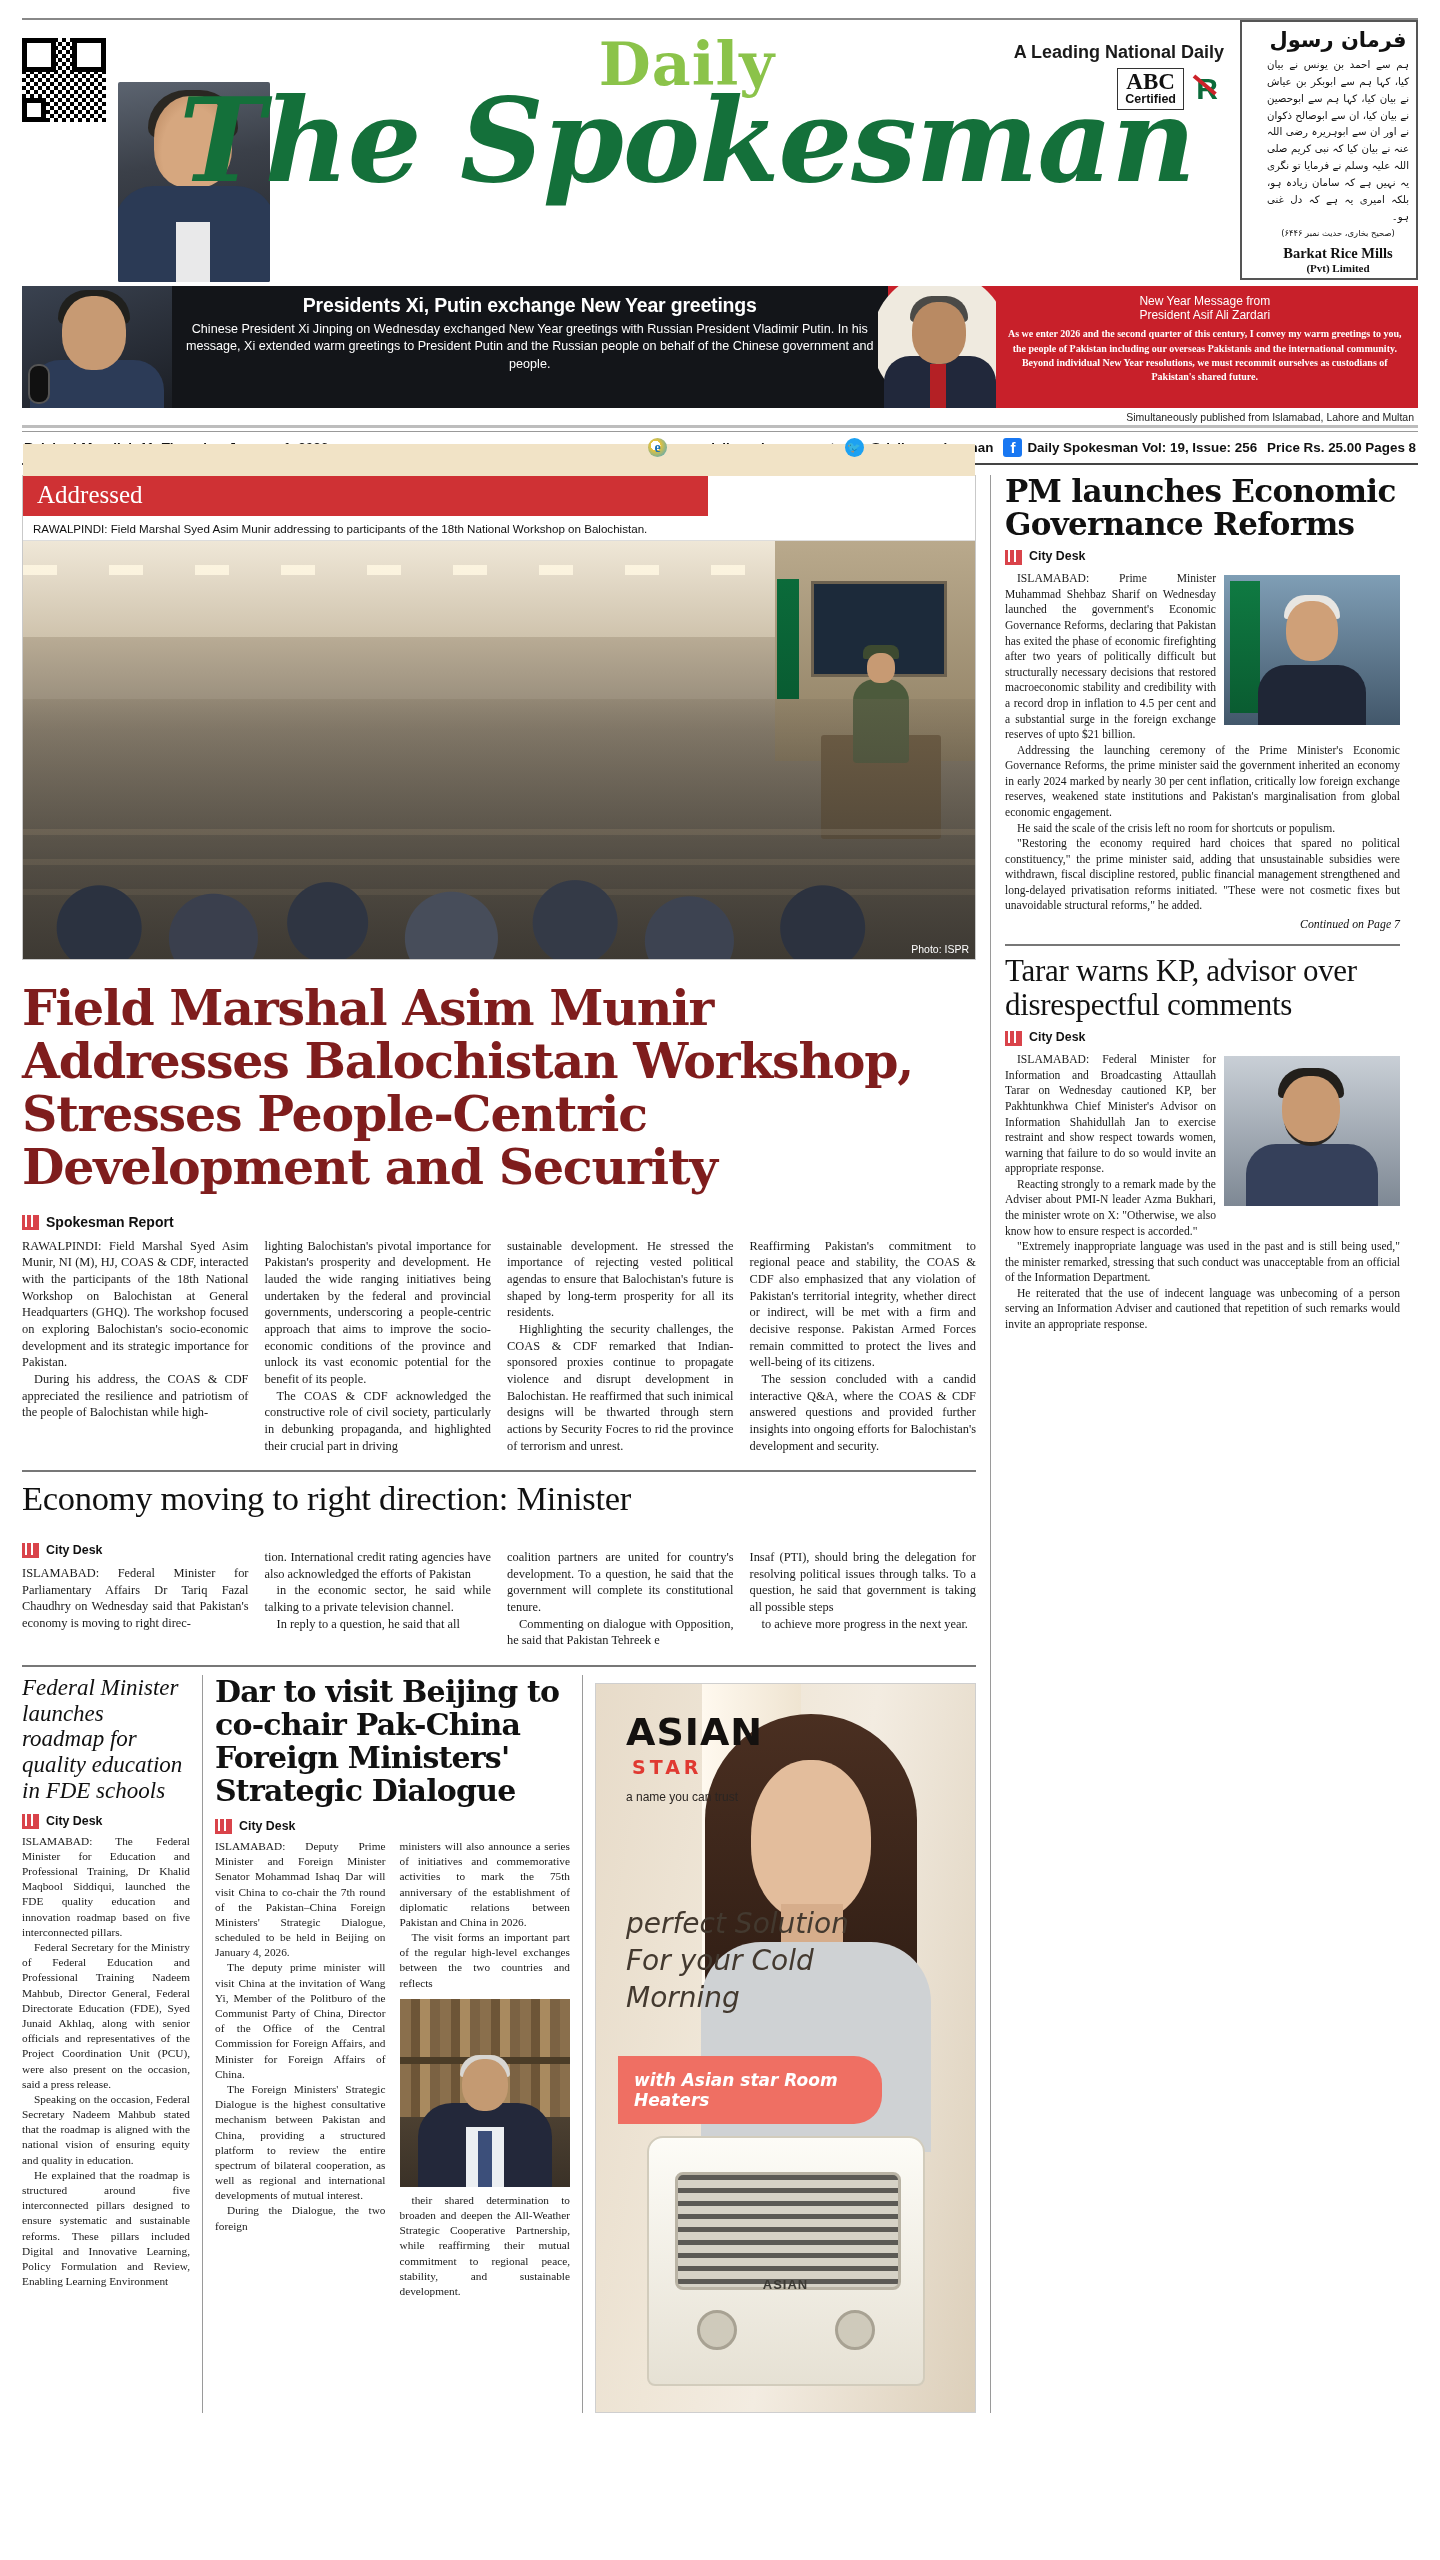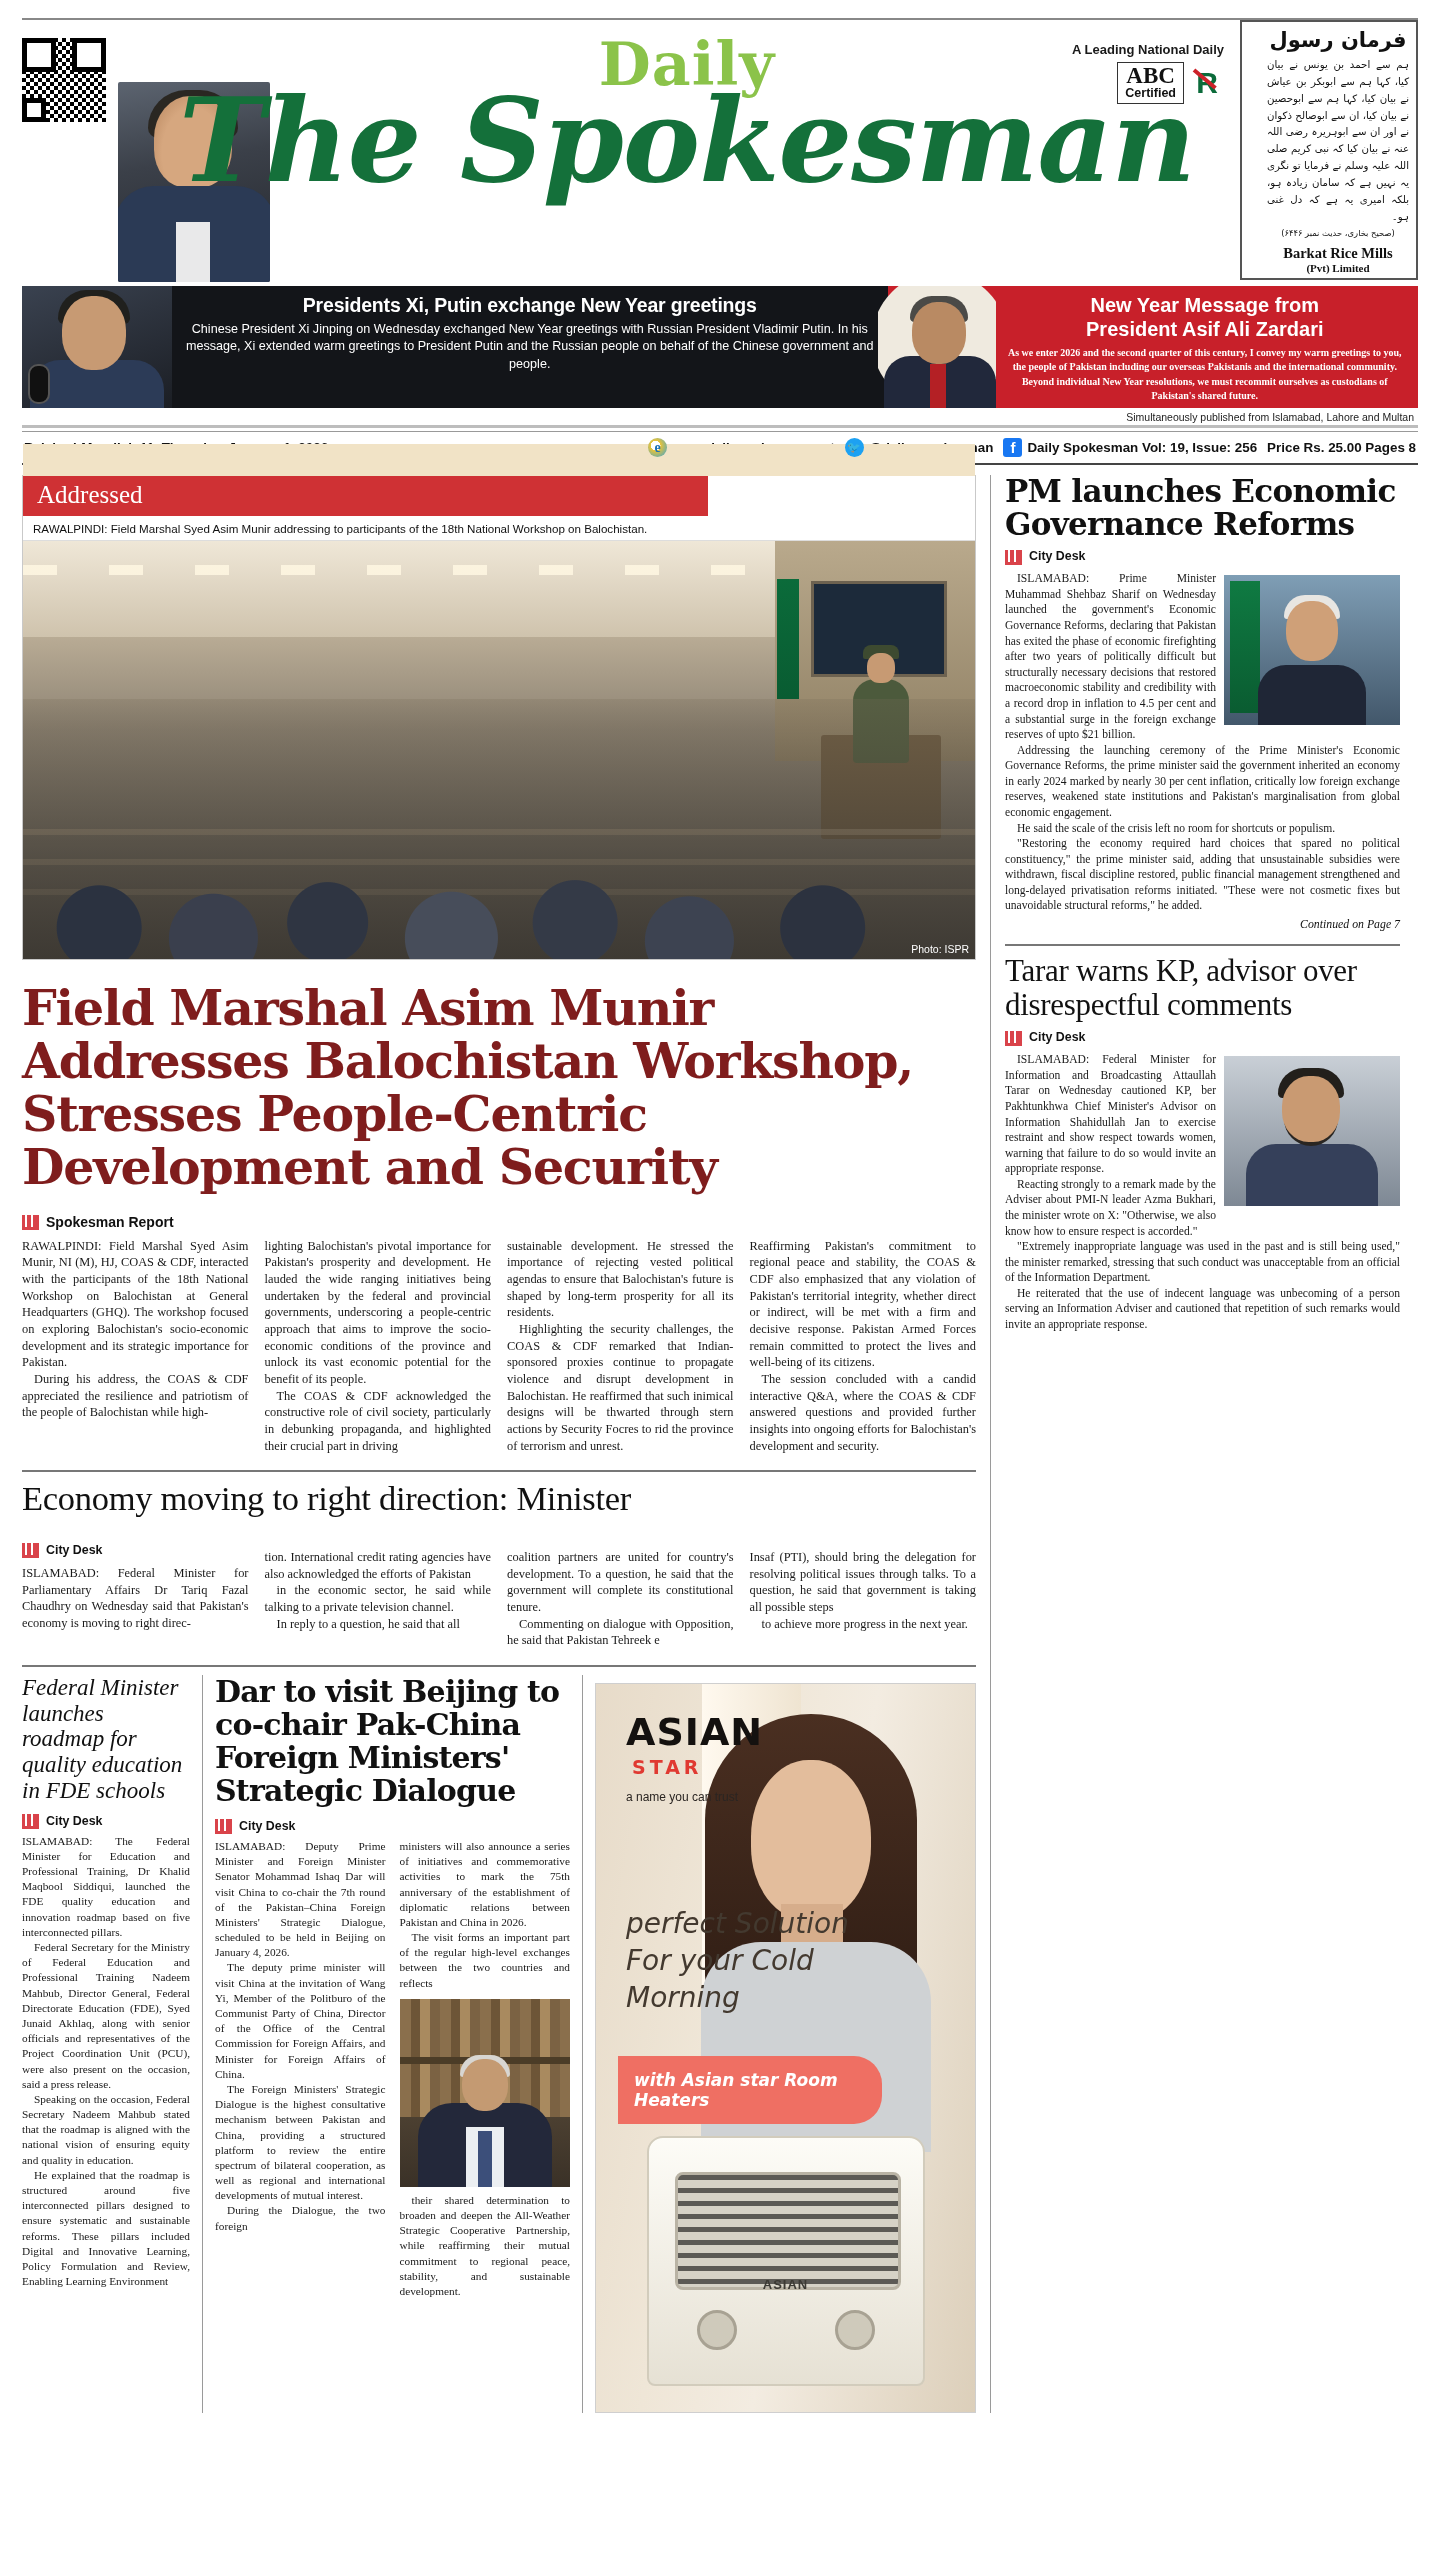--- a/index.html
+++ b/index.html
@@ -64,21 +64,21 @@
   }
   .t-main {
     font-family: "DejaVu Serif", serif; font-weight: 700;
     font-size: 116px; color: #14703a; line-height: 0.92;
     letter-spacing: -1px; font-style: italic;
     margin-top: -6px;
   }
   .abc-block {
     position: absolute; right: 8px; top: 22px; text-align: right; width: 230px;
   }
-  .abc-tag { font-family: "Liberation Sans", sans-serif; font-weight: 700; font-size: 13px; color:#1a1a1a; }
+  .abc-tag { font-family: "Liberation Sans", sans-serif; font-weight: 700; font-size: 18px; color:#1a1a1a; }
   .abc-row { display:flex; justify-content:flex-end; align-items:center; gap:6px; margin-top:5px; }
   .abc-box { border:1.5px solid #333; padding:1px 7px 2px 7px; text-align:center; background:#fff; }
   .abc-box .a1 { font-family:"Liberation Serif",serif; font-weight:700; font-size:23px; letter-spacing:0px; line-height:1; }
   .abc-box .a2 { font-family:"Liberation Sans",sans-serif; font-weight:700; font-size:12.5px; line-height:1.1; }
   .abc-logo { width:34px; height:34px; position:relative; }
   .abc-logo .r { position:absolute; inset:0; font-family:"Liberation Sans",sans-serif; font-weight:800; font-size:30px; color:#0b6b3a; line-height:34px; text-align:center; }
   .abc-logo .slash { position:absolute; left:4px; top:2px; width:28px; height:4px; background:#cc2229; transform:rotate(40deg); transform-origin:left center; }
 
   .urdu-box {
     width: 178px; border: 2px solid #555; padding: 6px 7px 8px 25px;
@@ -111,21 +111,21 @@
   }
   .zardari .circ {
     position:absolute; left:-6px; top:-14px; width:136px; height:136px; border-radius:50%;
     background:#efeadf;
   }
   .zardari .z-head { position:absolute; left:34px; top:16px; width:54px; height:62px; background:#b98a63; border-radius:46%; }
   .zardari .z-hair { position:absolute; left:32px; top:10px; width:58px; height:26px; background:#4b4a47; border-radius:30px 30px 6px 6px; }
   .zardari .z-suit { position:absolute; left:6px; bottom:0; width:112px; height:52px; background:#21283b; border-radius:26px 26px 0 0; }
   .zardari .z-tie { position:absolute; left:52px; bottom:0; width:16px; height:44px; background:#b42025; }
   .ban-r-txt { margin-left:112px; padding: 8px 14px 4px 6px; color:#fff; text-align:center; }
-  .ban-r-txt h3 { font-family:"Liberation Sans", sans-serif; font-weight:700; font-size:20px; line-height:1.18; }
+  .ban-r-txt h3 { font-family:"Liberation Sans", sans-serif; font-weight:400; font-size:12px; line-height:1.18; }
   .ban-r-txt p { font-family:Liberation Serif, serif; font-weight:700; font-size:10px; line-height:1.42; margin-top:5px; }
 
   .simul { text-align:right; font-family:"Liberation Sans",sans-serif; font-size:10.5px; color:#222; padding: 3px 4px 0 0; }
 
   
   .infobar-top { border-top: 3px solid #bdbdbd; margin-top:2px; }
   .infobar {
     display:flex; align-items:center; gap:10px; height:34px;
     border-top:1px solid #999; border-bottom:2px solid #444; margin-top:3px;
     font-family:"Liberation Sans", sans-serif; font-weight:700; font-size:13.4px;

